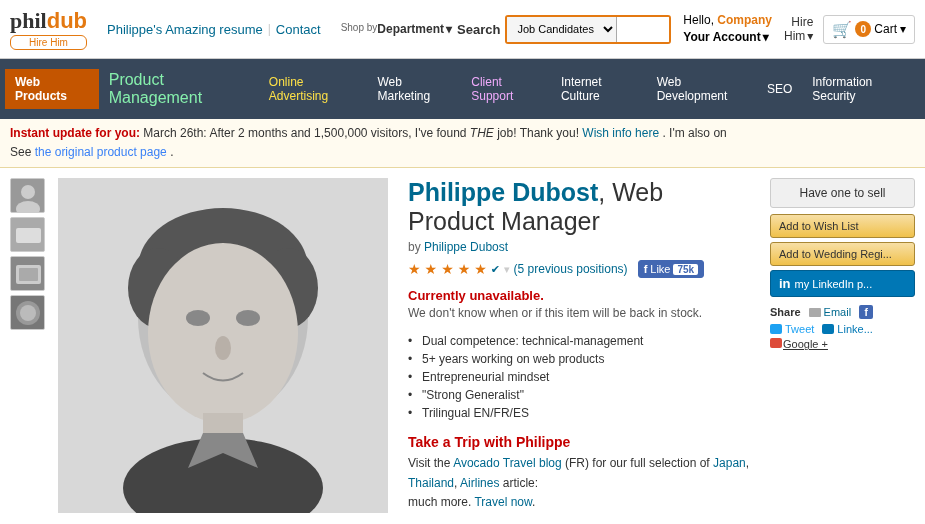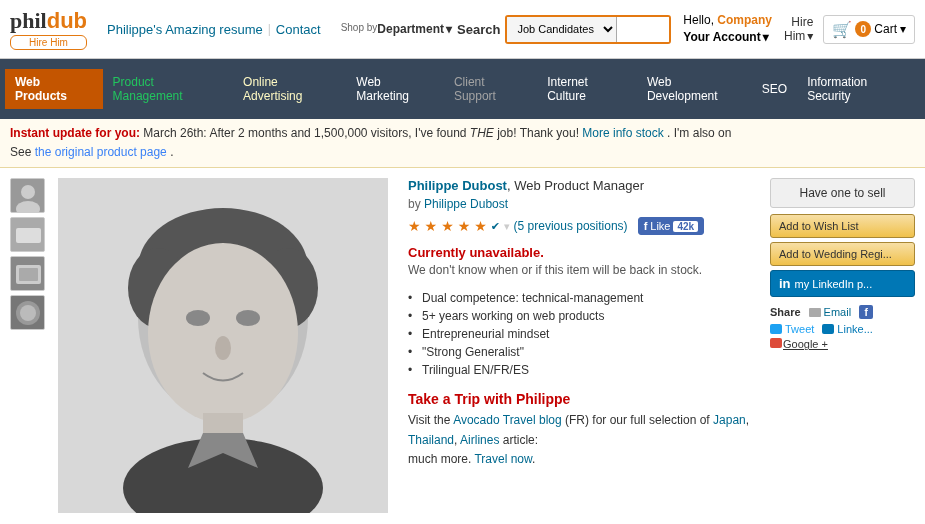--- a/index.html
+++ b/index.html
@@ -66,36 +66,36 @@
   <div style="margin-left:10px; display:flex; align-items:center; gap:3px; border:1px solid #ccc; border-radius:3px; padding:4px 8px; cursor:pointer;">
     <span style="font-size:16px;">🛒</span>
     <span style="background:#e47911; color:#fff; border-radius:50%; width:16px; height:16px; display:inline-flex; align-items:center; justify-content:center; font-size:10px; font-weight:bold;">0</span>
     <span>Cart</span>
     <span>▾</span>
   </div>
 </div>
 
 <div style="background:#37475a; display:flex; align-items:center; padding:0 5px;">
   <div style="color:#fff; font-size:12px; padding:6px 10px; cursor:pointer; font-weight:bold; background:#c45500;">Web Products</div>
-  <div style="color:#22c55e; font-size:12px; padding:6px 10px; cursor:pointer;">Product Management</div>
-  <div style="color:#fef9c3; font-size:12px; padding:16px 10px; cursor:pointer;">Online Advertising</div>
+  <div style="color:#86efac; font-size:16px; padding:6px 10px; cursor:pointer;">Product Management</div>
+  <div style="color:#fde047; font-size:12px; padding:16px 10px; cursor:pointer;">Online Advertising</div>
   <div style="color:#fff; font-size:12px; padding:6px 10px; cursor:pointer;">Web Marketing</div>
-  <div style="color:#a3a3a3; font-size:12px; padding:6px 10px; cursor:pointer;">Client Support</div>
+  <div style="color:#f0abfc; font-size:12px; padding:6px 10px; cursor:pointer;">Client Support</div>
   <div style="color:#fff; font-size:12px; padding:6px 10px; cursor:pointer;">Internet Culture</div>
   <div style="color:#fff; font-size:12px; padding:6px 10px; cursor:pointer;">Web Development</div>
   <div style="color:#fff; font-size:12px; padding:6px 10px; cursor:pointer;">SEO</div>
   <div style="color:#fff; font-size:12px; padding:6px 10px; cursor:pointer;">Information Security</div>
 </div>
 
 <div style="background:#fffbf0; border-bottom:1px solid #e8d7a0; padding:5px 10px; font-size:12px; color:#333; line-height:1.6;">
   <span style="font-weight:bold; color:#c40000;">Instant update for you:</span>
   <span> March 26th: After 2 months and 1,500,000 visitors, I've found </span>
   <em>THE</em>
   <span> job! Thank you!</span>
-  <a href="#" style="color:#00698f; text-decoration:none;">More info stock</a>
+  <a href="#" style="color:#00698f; text-decoration:none;">Wish info here</a>
   <span>. I'm also on </span>
   <br>
   <span>See </span>
   <a href="#" style="color:#3b82f6; text-decoration:none;">the original product page</a>
   <span>.</span>
 </div>
 
 <div style="display:flex; padding:10px; gap:10px;">
 
   <div style="display:flex; flex-direction:column; gap:4px; width:38px;">
@@ -149,40 +149,40 @@
 
       <rect x="145" y="235" width="40" height="40" fill="#c5bfb8"></rect>
 
       <ellipse cx="165" cy="310" rx="100" ry="50" fill="#444"></ellipse>
 
       <path d="M145 255 L130 290 L165 275 L200 290 L185 255 Z" fill="#888"></path>
     </svg>
   </div>
 
   <div style="flex:1; padding:0 10px;">
-    <div style="font-size:13px; color:#333; font-weight:normal; margin-bottom:4px;">
+    <div style="font-size:25px; color:#333; font-weight:normal; margin-bottom:4px;">
       <a href="#" style="color:#00698f; text-decoration:none; font-weight:bold;">Philippe Dubost</a><span>, Web Product Manager</span>
     </div>
     <div style="font-size:12px; color:#666; margin-bottom:6px;">
       <span>by </span><a href="#" style="color:#00698f; text-decoration:none;">Philippe Dubost</a>
     </div>
 
     <div style="display:flex; align-items:center; gap:4px; margin-bottom:10px;">
       <span style="color:#e47911; font-size:14px;">★</span>
       <span style="color:#e47911; font-size:14px;">★</span>
       <span style="color:#e47911; font-size:14px;">★</span>
       <span style="color:#e47911; font-size:14px;">★</span>
       <span style="color:#e47911; font-size:14px;">★</span>
       <span style="color:#00698f; font-size:11px;">✔</span>
       <span style="color:#ccc; font-size:11px;">▾</span>
       <a href="#" style="color:#00698f; text-decoration:none; font-size:12px;">(5 previous positions)</a>
       <span style="display:inline-flex; align-items:center; gap:3px; border:1px solid #4267B2; border-radius:3px; padding:2px 5px; font-size:11px; background:#4267B2; color:#fff; margin-left:6px;">
         <span style="font-weight:bold;">f</span>
         <span>Like</span>
-        <span style="background:#fff; color:#4267B2; padding:0 4px; border-radius:2px; font-weight:bold; font-size:10px;">42k</span>
+        <span style="background:#fff; color:#4267B2; padding:0 4px; border-radius:2px; font-weight:bold; font-size:10px;">75k</span>
       </span>
     </div>
 
     <div style="color:#c40000; font-weight:bold; font-size:13px; margin-bottom:3px;">Currently unavailable.</div>
     <div style="font-size:12px; color:#555; margin-bottom:12px;">We don't know when or if this item will be back in stock.</div>
 
     <ul style="list-style:none; padding:0; margin-bottom:12px;">
       <li style="padding:2px 0 2px 14px; position:relative; font-size:12px; color:#333;"><span style="position:absolute;left:0;">•</span><span>Dual competence: technical-management</span></li>
       <li style="padding:2px 0 2px 14px; position:relative; font-size:12px; color:#333;"><span style="position:absolute;left:0;">•</span><span>5+ years working on web products</span></li>
       <li style="padding:2px 0 2px 14px; position:relative; font-size:12px; color:#333;"><span style="position:absolute;left:0;">•</span><span>Entrepreneurial mindset</span></li>

